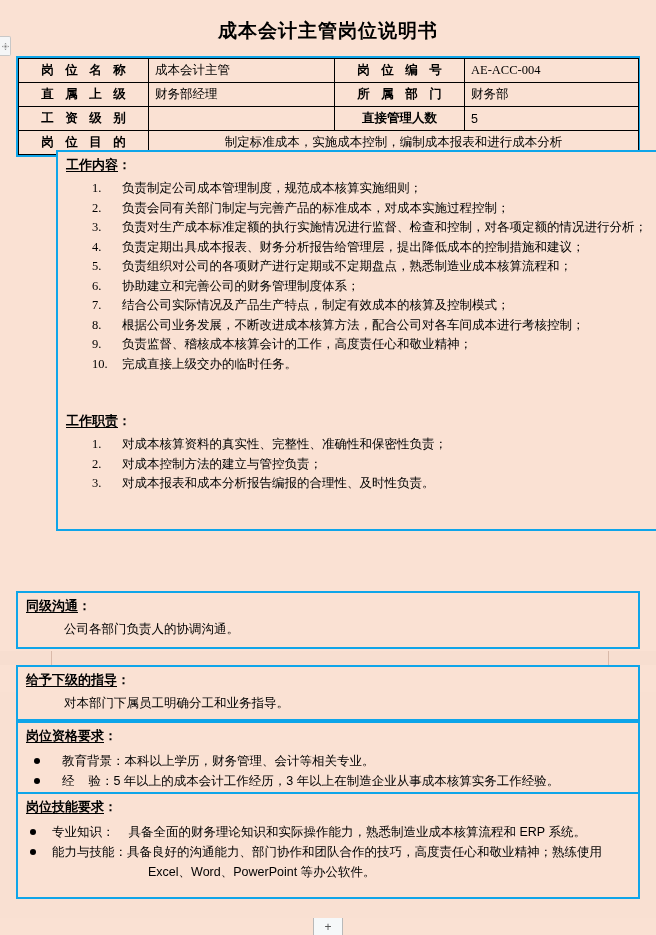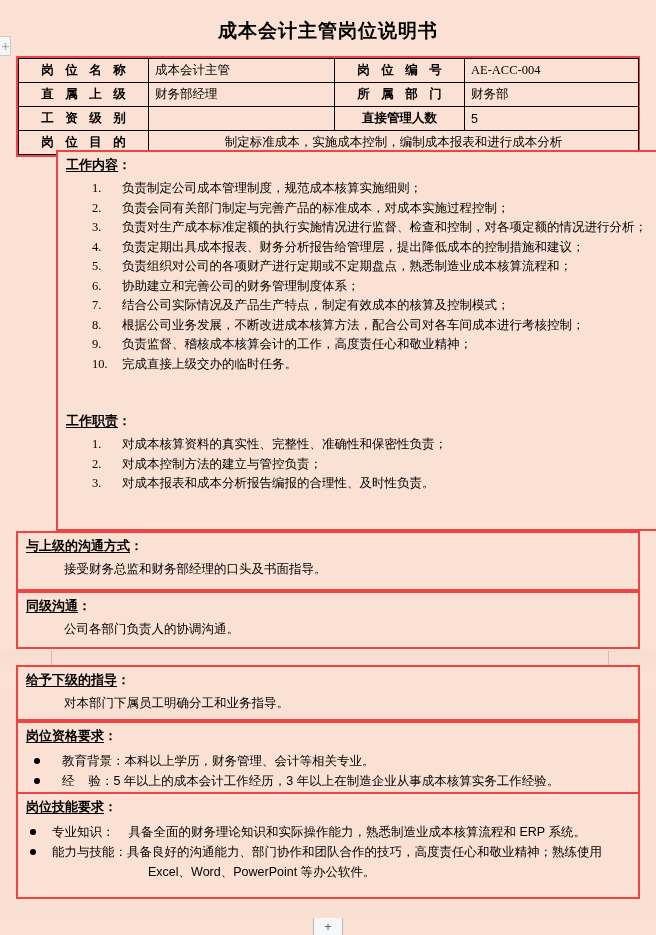--- a/index.html
+++ b/index.html
@@ -54,21 +54,21 @@
     letter-spacing: 1px;
     color: #000;
     font-family: "Liberation Serif", "DejaVu Serif", serif;
   }
 
   
   .block {
     position: absolute;
     left: 16px;
     width: 624px;
-    border: 2px solid #ef4444;
+    border: 2px solid #0ea5e9;
     box-sizing: border-box;
     background: #fae1d3;
   }
 
   
   table.info {
     border-collapse: collapse;
     width: 100%;
     table-layout: fixed;
   }
@@ -277,24 +277,20 @@
     <div style="height:34px"></div>
 
     <div class="sec-head"><span class="u">工作职责</span><span>：</span></div>
     <ol class="numlist">
       <li>对成本核算资料的真实性、完整性、准确性和保密性负责；</li>
       <li>对成本控制方法的建立与管控负责；</li>
       <li>对成本报表和成本分析报告编报的合理性、及时性负责。</li>
     </ol>
   </div>
 
-  <div class="block" style="top:531px; height:60px;">
-    <div class="sec-head"><span class="u">与上级的沟通方式</span><span>：</span></div>
-    <div class="sec-para">接受财务总监和财务部经理的口头及书面指导。</div>
-  </div>
 
   <div class="block" style="top:591px; height:58px;">
     <div class="sec-head"><span class="u">同级沟通</span><span>：</span></div>
     <div class="sec-para">公司各部门负责人的协调沟通。</div>
   </div>
 
   <div class="pagebreak" style="top:651px;">
     <div class="tick" style="left:51px;"></div>
     <div class="tick" style="left:608px;"></div>
   </div>

